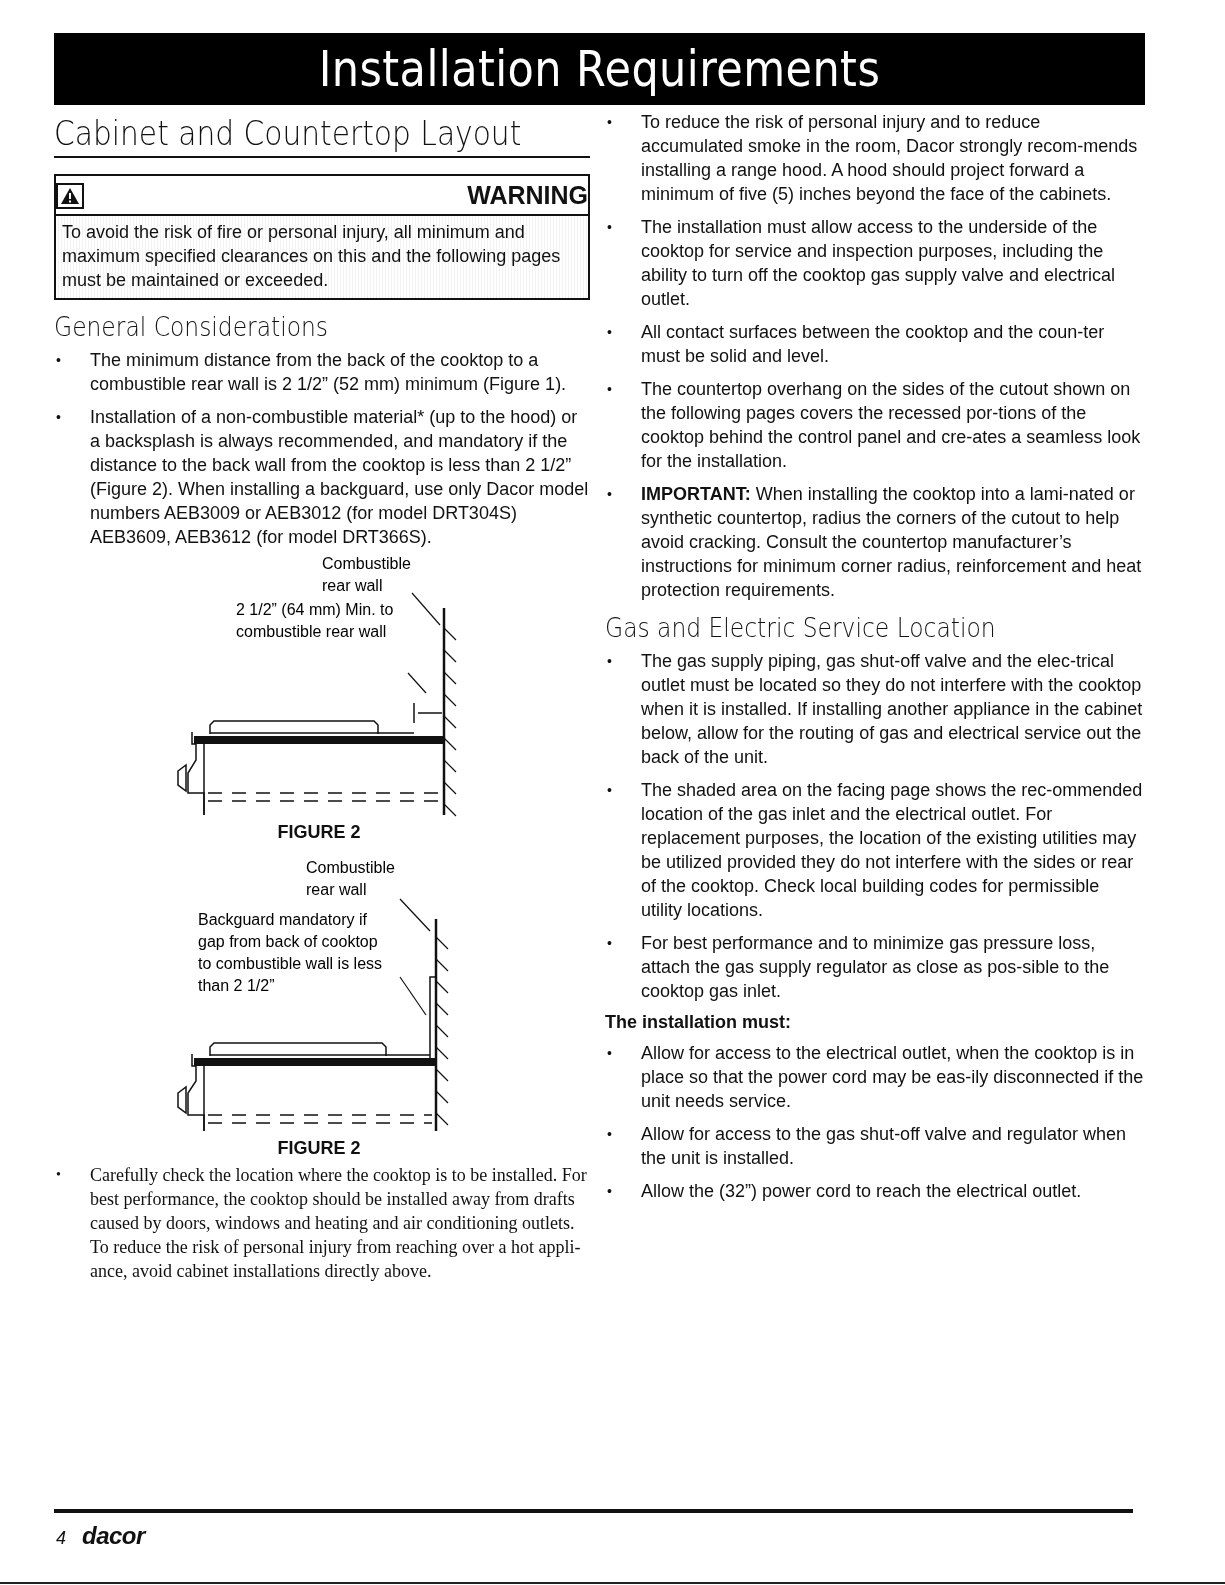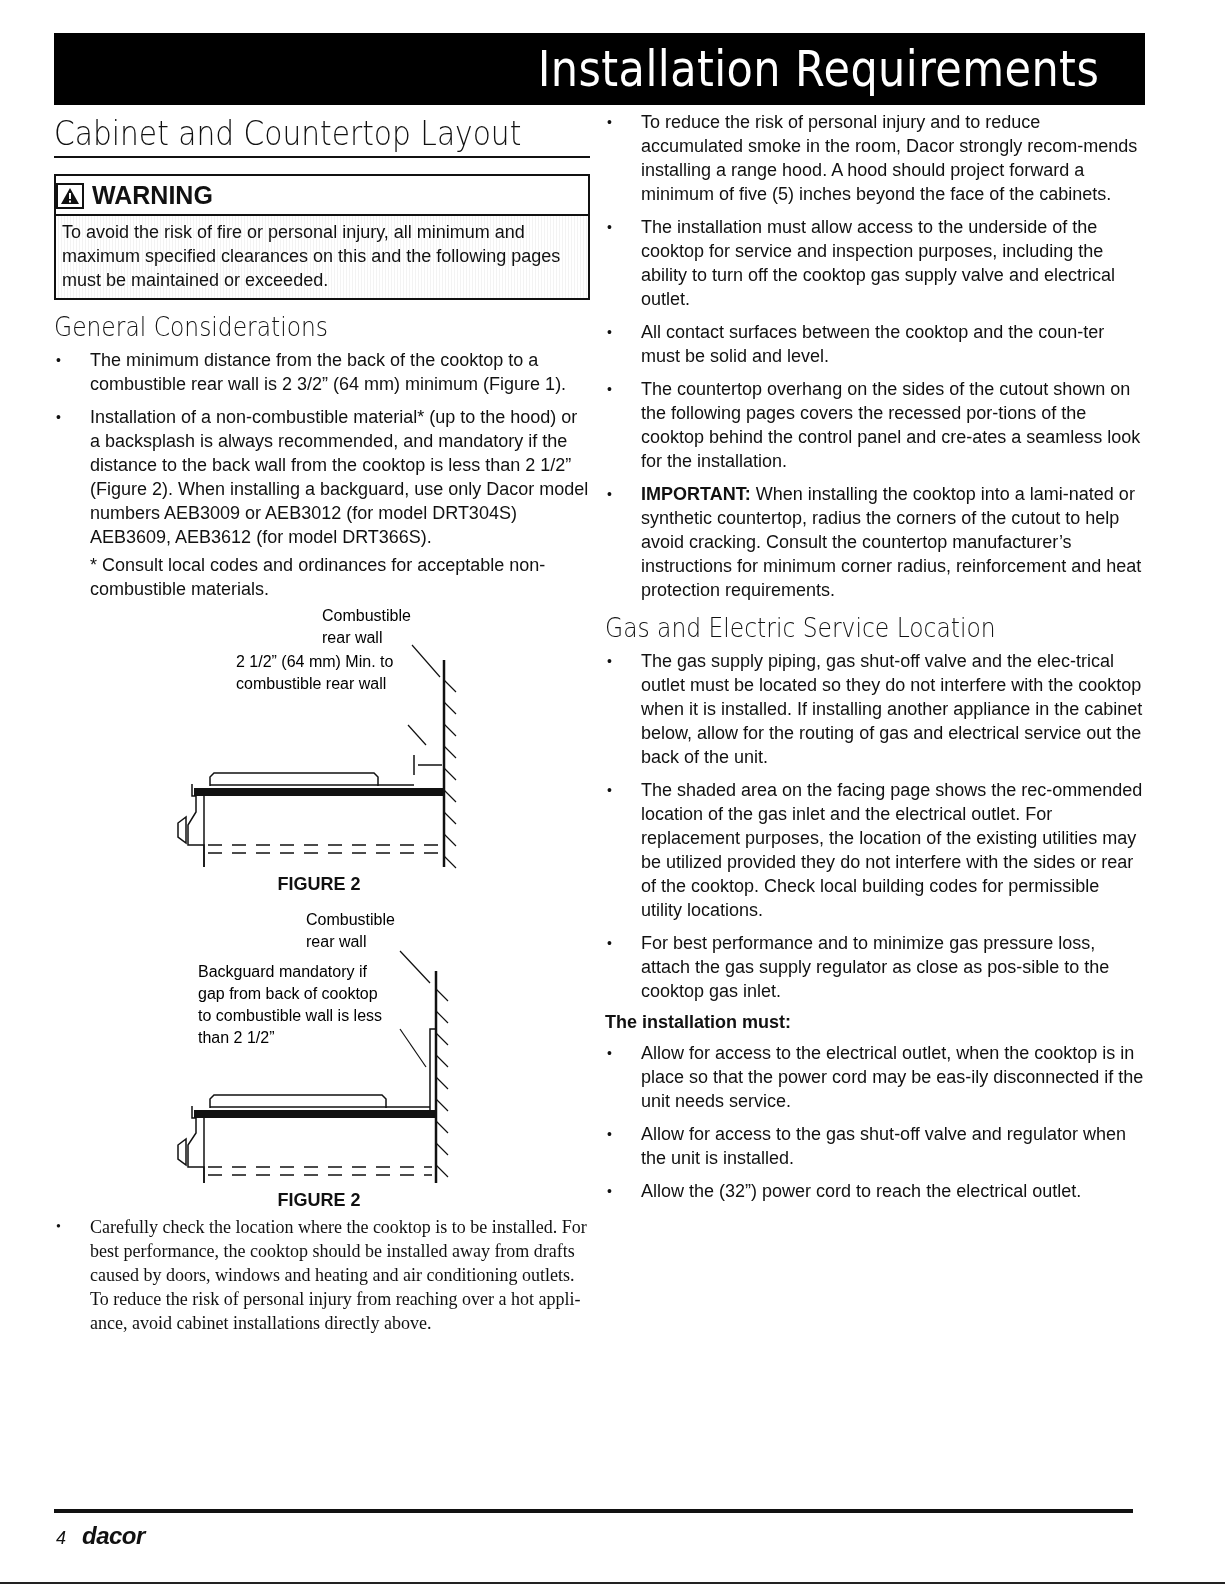--- a/index.html
+++ b/index.html
@@ -1,24 +1,24 @@
 <!DOCTYPE html>
 <html><head>
 <meta charset="utf-8">
 <style>
   html, body { margin:0; padding:0; background:#ffffff; }
   body { width:1225px; height:1585px; position:relative; overflow:hidden; color:#111; font-family:"Liberation Sans", sans-serif; }
-  .banner { position:absolute; left:54px; top:33px; width:1091px; height:72px; background:#000; color:#fff; display:flex; align-items:center; justify-content:flex-end; font-family:"DejaVu Sans", sans-serif; font-size:50px; letter-spacing:0.5px; transform-origin:center; }
+  .banner { position:absolute; left:54px; top:33px; width:1091px; height:72px; background:#000; color:#fff; display:flex; align-items:center; justify-content:center; font-family:"DejaVu Sans", sans-serif; font-size:50px; letter-spacing:0.5px; transform-origin:center; }
   .banner span { display:inline-block; transform:scaleX(0.86); }
   .col-left { position:absolute; left:54px; top:110px; width:536px; }
   .col-right { position:absolute; left:605px; top:110px; width:540px; }
   .h1 { font-family:"DejaVu Sans", sans-serif; font-weight:300; font-size:33px; margin:4px 0 0 0; padding-bottom:2px; border-bottom:2px solid #111; display:block; line-height:40px; }
   .h1 span { display:inline-block; transform:scaleX(0.9); transform-origin:left; }
   .warn { margin-top:16px; border:2px solid #111; }
-  .warn-head { text-align:center; font-weight:bold; font-size:25px; padding:5px 0 4px; border-bottom:2px solid #111; display:flex; align-items:center; justify-content:flex-start; gap:8px; }
+  .warn-head { text-align:center; font-weight:bold; font-size:25px; padding:5px 0 4px; border-bottom:2px solid #111; display:flex; align-items:center; justify-content:space-between; gap:8px; }
   .warn-icon { width:24px; height:22px; border:2px solid #111; display:inline-flex; align-items:center; justify-content:center; }
   .warn-body { font-size:18px; line-height:24px; padding:4px 6px 6px 6px; background:repeating-linear-gradient(90deg,#fff 0,#fff 2px,#f3f3f3 2px,#f3f3f3 3px); }
   .h2 { font-family:"DejaVu Sans", sans-serif; font-weight:300; font-size:26px; margin:10px 0 4px 0; line-height:34px; }
   .h2 span { display:inline-block; transform:scaleX(0.9); transform-origin:left; }
   ul.bl { list-style:none; margin:0; padding:0; }
   ul.bl li { position:relative; padding-left:36px; font-size:18px; line-height:24px; margin-bottom:9px; }
   ul.bl li::before { content:"•"; position:absolute; left:2px; top:0; font-size:14px; }
   .note { padding-left:36px; font-size:18px; line-height:24px; margin-top:2px; }
   .fig { position:relative; margin-left:120px; width:300px; }
   .fig-cap { text-align:center; font-weight:bold; font-size:18px; margin-left:-10px; }
@@ -48,24 +48,23 @@
             <rect x="9" y="13.5" width="2" height="2" fill="#fff"></rect>
           </svg>
       </span>
       <span>WARNING</span>
     </div>
     <div class="warn-body">To avoid the risk of fire or personal injury, all minimum and maximum specified clearances on this and the following pages must be maintained or exceeded.</div>
   </div>
 
   <div class="h2"><span>General Considerations</span></div>
   <ul class="bl">
-    <li>The minimum distance from the back of the cooktop to a combustible rear wall is 2 3/2” (64 mm) minimum (Figure 1).</li>
+    <li>The minimum distance from the back of the cooktop to a combustible rear wall is 2 1/2” (52 mm) minimum (Figure 1).</li>
     <li style="margin-bottom:4px">Installation of a non-combustible material* (up to the hood) or a backsplash is always recommended, and mandatory if the distance to the back wall from the cooktop is less than 2 1/2” (Figure 2). When installing a backguard, use only Dacor model numbers AEB3009 or AEB3012 (for model DRT304S) AEB3609, AEB3612 (for model DRT366S).</li>
   </ul>
-  <div class="note">* Consult local codes and ordinances for acceptable non-combustible materials.</div>
 
   <div class="fig" style="margin-top:4px;">
     <svg width="300" height="265" viewBox="0 0 300 265">
       <text x="148" y="16" font-size="16">Combustible</text>
       <text x="148" y="38" font-size="16">rear wall</text>
       <text x="62" y="62" font-size="16">2 1/2” (64 mm) Min. to</text>
       <text x="62" y="84" font-size="16">combustible rear wall</text>
       <line x1="238" y1="40" x2="266" y2="72" stroke="#111" stroke-width="1.2"></line>
       <line x1="234" y1="120" x2="252" y2="140" stroke="#111" stroke-width="1.2"></line>
       <line x1="270" y1="55" x2="270" y2="262" stroke="#111" stroke-width="2.5"></line>

